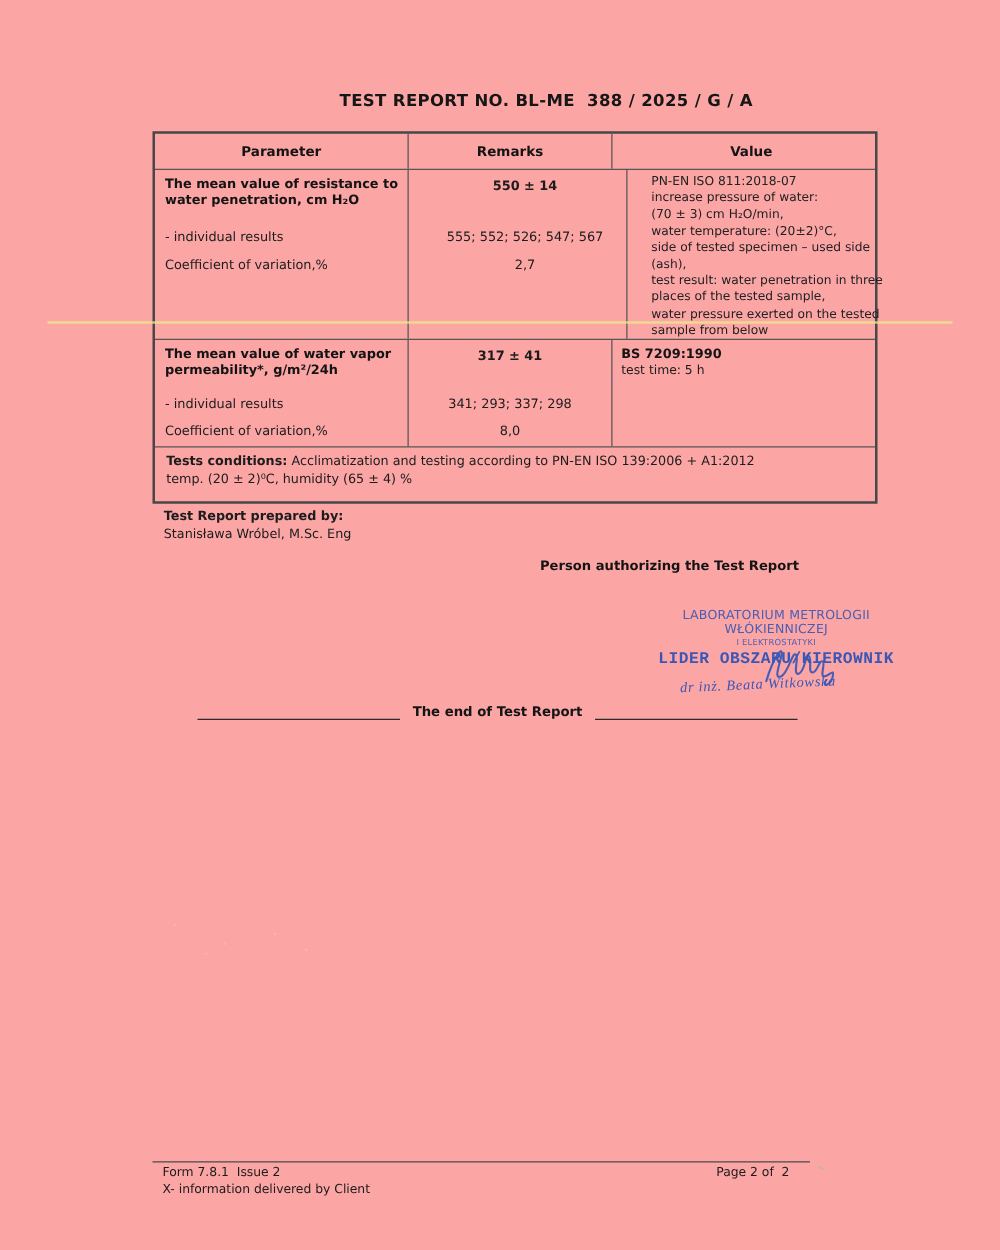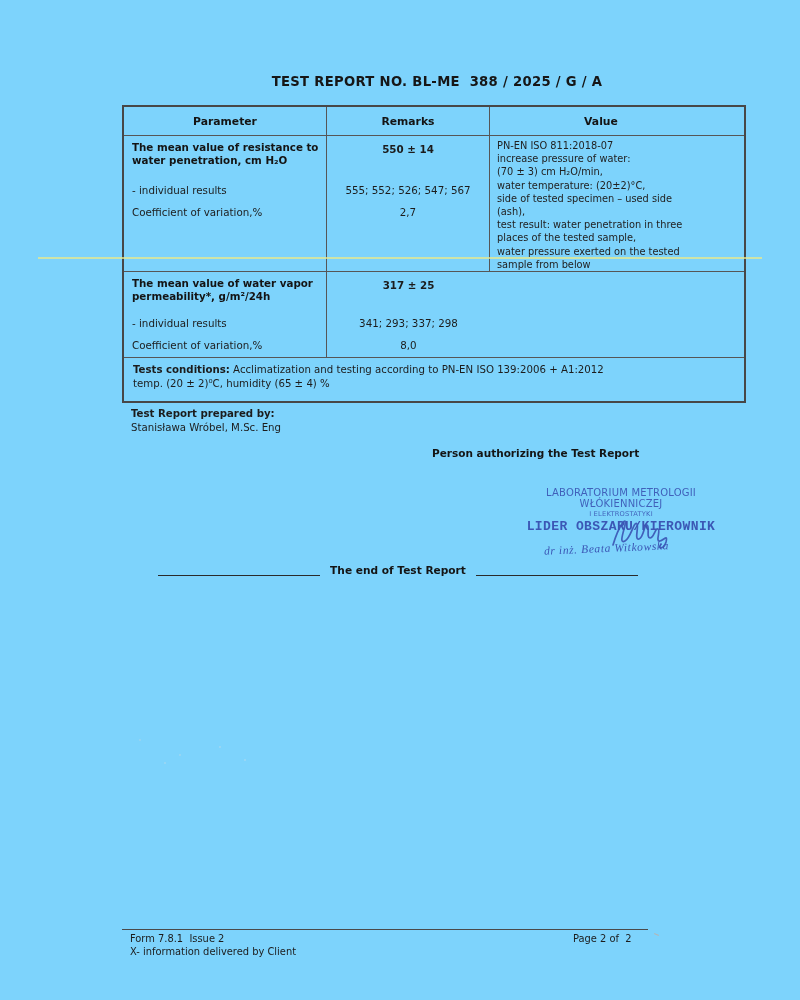--- a/index.html
+++ b/index.html
@@ -1,42 +1,42 @@
 <!DOCTYPE html>
 <html><head>
 <meta charset="utf-8">
 <style>
   html,body{margin:0;padding:0;background:#ffffff;}
   .page{
     position:relative;width:800px;height:1000px;margin:0 auto;
-    background:#7dd3fc;overflow:hidden;
+    background:#fca5a5;overflow:hidden;
     font-family:"DejaVu Sans","Liberation Sans",sans-serif;
     color:#1c1c1c;
   }
   .b{font-weight:bold;}
   .pre{white-space:pre;}
 
   .title{
     position:absolute;top:74px;left:137px;width:600px;
     text-align:center;font-weight:bold;font-size:13.2px;letter-spacing:.3px;
     white-space:pre;color:#161616;
   }
 
   
   .report-table{
-    position:absolute;left:122px;top:105px;width:624px;
+    position:absolute;left:122px;top:105px;width:580px;
     border:2px solid #474747;box-sizing:border-box;
     font-size:10.3px;
   }
   .trow{display:grid;grid-template-columns:203px 163px 222px;position:relative;}
   .trow > .cell{border-right:1.3px solid #565656;position:relative;box-sizing:border-box;}
   .trow > .cell:last-child{border-right:none;}
   .thead{height:28px;border-bottom:1.3px solid #565656;}
   .thead .cell{display:flex;align-items:center;justify-content:center;font-weight:bold;font-size:10.8px;color:#141414;}
-  .body1{height:135px;border-bottom:1.3px solid #565656;}
+  .body1{height:135px;border-bottom:1.3px solid #565656;gap:12px;}
   .body2{height:85px;border-bottom:1.3px solid #565656;}
   .abs{position:absolute;}
   .param-title{top:5px;left:8px;width:188px;font-weight:bold;line-height:13.4px;color:#141414;}
   .center{left:0;width:100%;text-align:center;}
   .remarks-cell{font-size:9.8px;line-height:13.2px;padding:3px 6px 0 7px;color:#222;}
   .cond-row{padding:5px 6px 0 9px;height:38px;box-sizing:content-box;line-height:13.8px;font-size:10.2px;}
 
   
   .yellow-line{
     position:absolute;top:257px;left:38px;width:724px;height:2px;
@@ -122,23 +122,27 @@
       </div>
     </div>
 
     <div class="trow body2">
       <div class="cell">
         <div class="abs param-title">The mean value of water vapor permeability*, g/m²/24h</div>
         <div class="abs" style="top:45px;left:8px;">- individual results</div>
         <div class="abs" style="top:67px;left:8px;">Coefficient of variation,%</div>
       </div>
       <div class="cell">
-        <div class="abs center b" style="top:7px;">317 ± 25</div>
+        <div class="abs center b" style="top:7px;">317 ± 41</div>
         <div class="abs center" style="top:45px;">341; 293; 337; 298</div>
         <div class="abs center" style="top:67px;">8,0</div>
+      </div>
+      <div class="cell">
+        <div class="abs b" style="top:5px;left:7px;font-size:10.3px;color:#141414;">BS 7209:1990</div>
+        <div class="abs" style="top:19px;left:7px;font-size:9.9px;">test time: 5 h</div>
       </div>
     </div>
 
     <div class="cond-row">
       <div><span class="b">Tests conditions:</span><span> Acclimatization and testing according to PN-EN ISO 139:2006 + A1:2012</span></div>
       <div>temp. (20 ± 2)⁰C, humidity (65 ± 4) %</div>
     </div>
   </div>
 
   <div class="yellow-line"></div>

